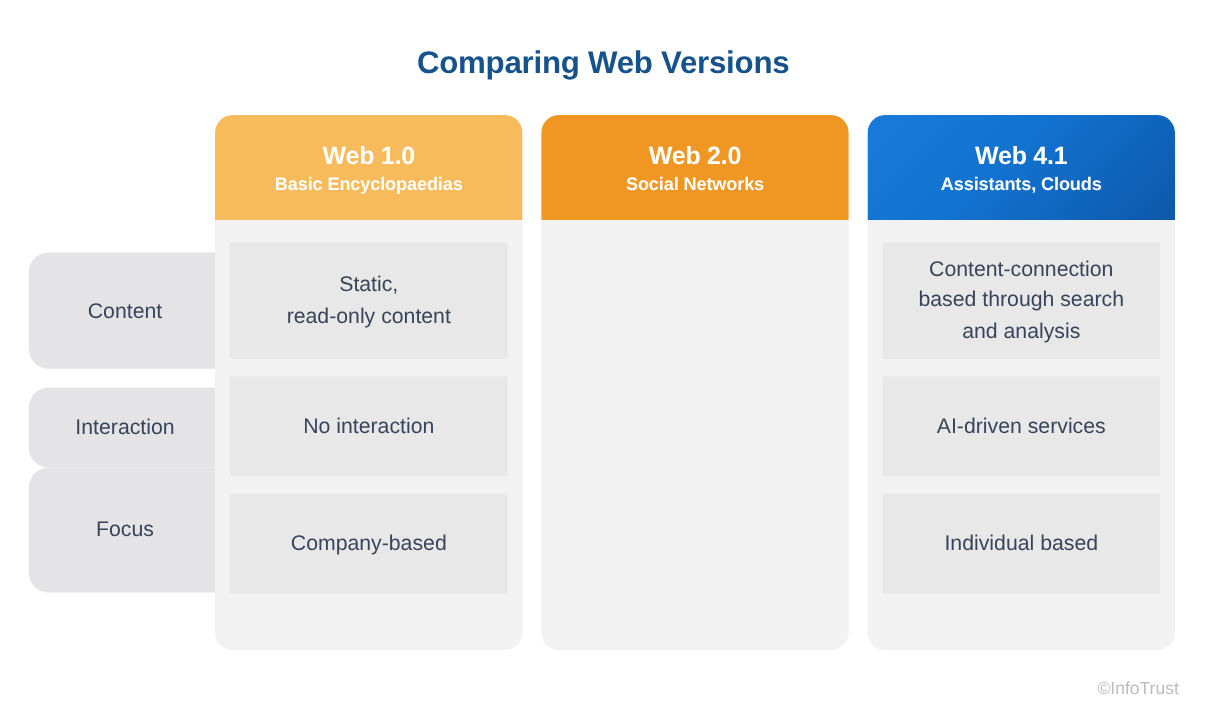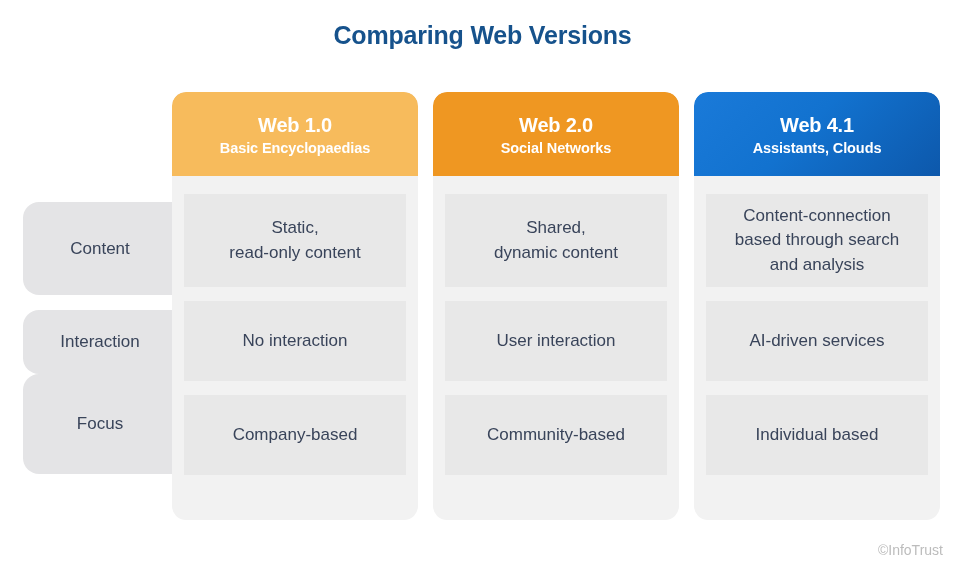--- a/index.html
+++ b/index.html
@@ -18,21 +18,21 @@
   #page {
     position: relative;
     width: 965px;
     height: 576px;
     background: #ffffff;
   }
 
   
   .chart-title {
     position: absolute;
-    top: 21px;
+    top: 36px;
     left: 0;
     width: 965px;
     text-align: center;
     font-size: 25px;
     font-weight: bold;
     color: #16528c;
     letter-spacing: -0.2px;
   }
 
   
@@ -163,30 +163,20 @@
         <div class="cell r1">No interaction</div>
         <div class="cell r2">Company-based</div>
       </div>
     </div>
 
     <div class="column">
       <div class="col-header" style="background:#ef9722;">
         <div class="ver">Web 2.0</div>
         <div class="sub">Social Networks</div>
       </div>
-      <div class="cells">
-        <div class="cell r0">
-          <div>
-            <span>Shared,</span><br>
-            <span>dynamic content</span>
-          </div>
-        </div>
-        <div class="cell r1">User interaction</div>
-        <div class="cell r2">Community-based</div>
-      </div>
     </div>
 
     <div class="column">
       <div class="col-header" style="background:linear-gradient(135deg,#1a7ad9 0%,#1272cf 45%,#0d58ab 100%);">
         <div class="ver">Web 4.1</div>
         <div class="sub">Assistants, Clouds</div>
       </div>
       <div class="cells">
         <div class="cell r0">
           <div>

